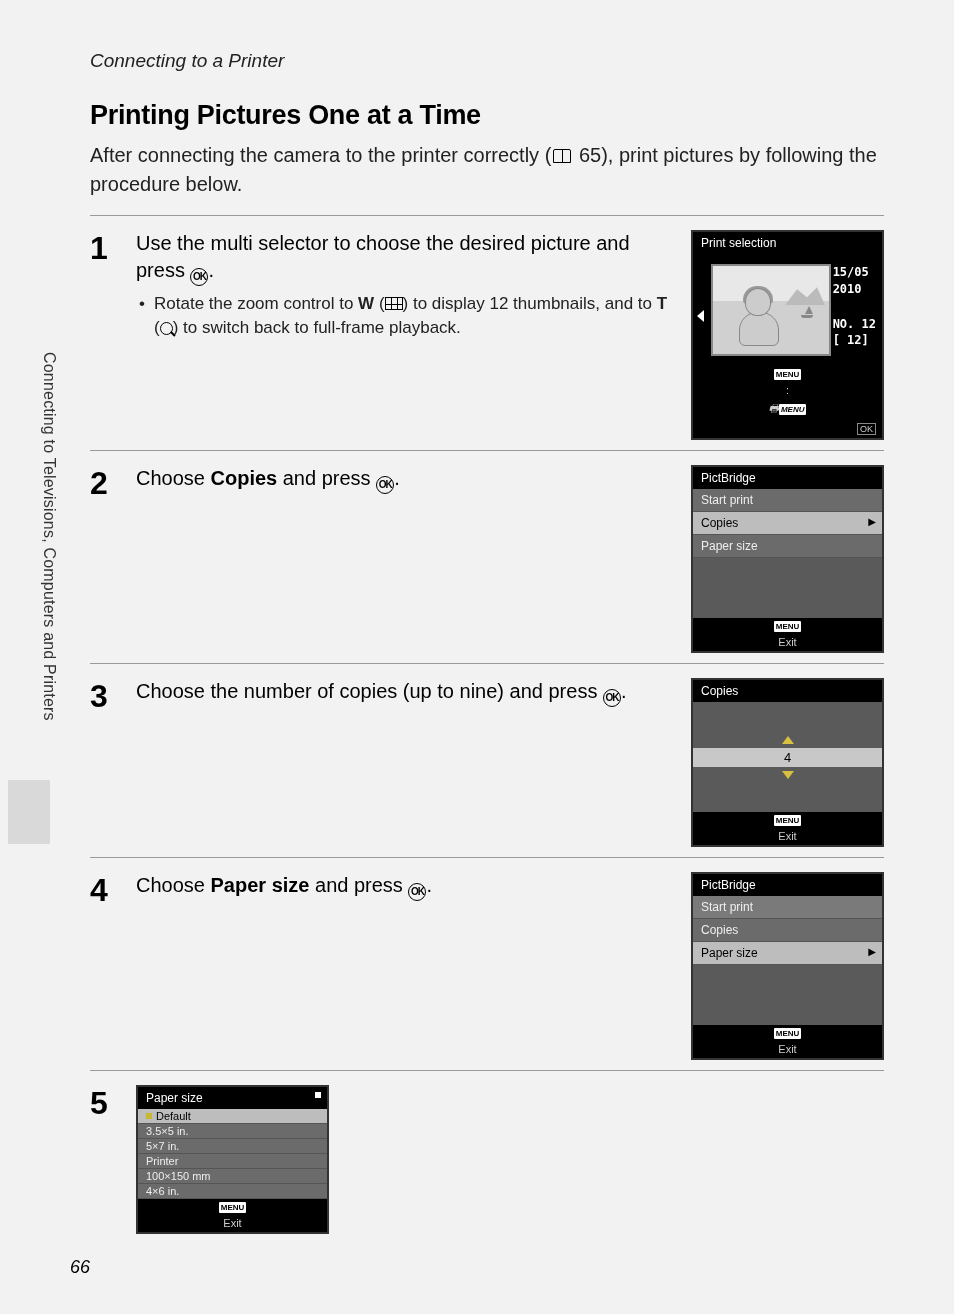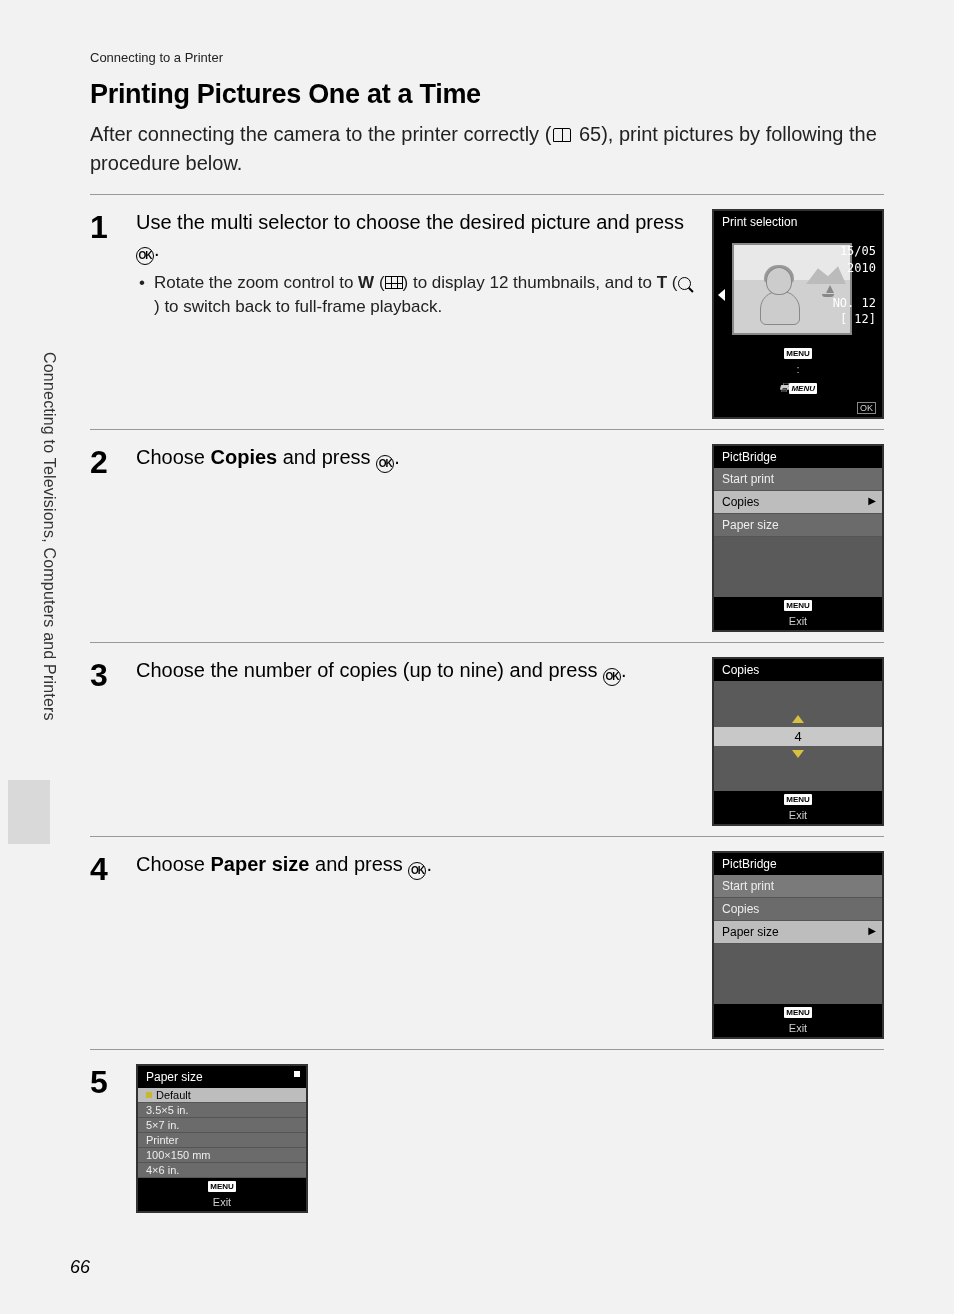--- a/index.html
+++ b/index.html
@@ -1,50 +1,50 @@
 <!DOCTYPE html>
 <html><head>
 <meta charset="utf-8">
 <style>
   * { box-sizing: border-box; margin: 0; padding: 0; }
   body { background: #f2f2f2; font-family: "Myriad Pro", "Segoe UI", Arial, sans-serif; color: #000; width: 954px; height: 1314px; position: relative; }
   .page { position: absolute; left: 0; top: 0; width: 954px; height: 1314px; padding: 50px 70px 40px 90px; }
   .side-tab { position: absolute; left: 8px; top: 352px; width: 36px; height: 500px; }
   .side-tab .label { position: absolute; left: 32px; top: 0; writing-mode: vertical-rl; font-size: 16px; color: #333; letter-spacing: 0.2px; }
   .side-tab .gray { position: absolute; left: 0; top: 428px; width: 42px; height: 64px; background: #d9d9d9; }
-  .header-sub { font-size: 13px; color: #222; margin-bottom: 14px; }
+  .header-sub { font-size: 19px; color: #222; margin-bottom: 28px; font-style: italic; }
   .title { font-size: 27px; font-weight: 700; margin-bottom: 10px; letter-spacing: -0.3px; }
   .intro { font-size: 20px; line-height: 1.45; color: #222; margin-bottom: 16px; }
   .book-icon { display: inline-block; width: 18px; height: 14px; border: 1.5px solid #000; border-radius: 2px 2px 0 0; position: relative; vertical-align: -1px; margin: 0 2px; }
   .book-icon::after { content:""; position:absolute; left:50%; top:0; bottom:0; width:1px; background:#000; }
   .ok-icon { display:inline-block; width:18px; height:18px; border:1.8px solid #000; border-radius:50%; vertical-align:-3px; font-size:10px; font-weight:700; line-height:15px; text-align:center; letter-spacing:-1px; }
   .thumb-icon { display:inline-block; width:18px; height:13px; border:1.5px solid #000; vertical-align:-1px; position:relative; }
   .thumb-icon::before { content:""; position:absolute; left:33%; top:0; bottom:0; width:1px; background:#000; box-shadow: 6px 0 0 #000; }
   .thumb-icon::after { content:""; position:absolute; top:50%; left:0; right:0; height:1px; background:#000; }
   .mag-icon { display:inline-block; width:13px; height:13px; border:1.5px solid #000; border-radius:50%; vertical-align:-2px; position:relative; }
   .mag-icon::after { content:""; position:absolute; width:6px; height:1.5px; background:#000; right:-4px; bottom:-1px; transform:rotate(45deg); }
 
   .step { border-top: 1px solid #999; padding-top: 14px; margin-top: 10px; display: flex; gap: 18px; min-height: 150px; }
   .step-num { font-size: 32px; font-weight: 700; width: 28px; flex-shrink: 0; line-height: 1; margin-top: 2px; }
   .step-body { flex: 1; }
   .step-main { font-size: 20px; line-height: 1.35; margin-bottom: 6px; }
   .step-bul { list-style: none; padding-left: 18px; font-size: 17px; line-height: 1.4; color: #222; }
   .step-bul li { position: relative; margin-top: 4px; }
   .step-bul li::before { content: "•"; position: absolute; left: -15px; }
 
-  .screen { width: 172px; flex-shrink: 0; background: #5eead4; border: 2px solid #333; font-family: Arial, sans-serif; color: #fff; font-size: 11px; }
+  .screen { width: 193px; flex-shrink: 0; background: #5eead4; border: 2px solid #333; font-family: Arial, sans-serif; color: #fff; font-size: 11px; }
   .screen-title { background: #000; color: #fff; padding: 4px 8px; font-size: 12px; }
   .screen-foot { background: #000; color: #ccc; padding: 3px 6px; font-size: 11px; display:flex; align-items:center; gap:4px;flex-direction:column; }
   .menu-badge { background:#fff; color:#000; font-size:8px; padding:1px 2px; font-weight:700; border-radius:1px; }
 
   .ps-body { height: 112px; position: relative; background:#000; }
   .ps-img { position:absolute; left:18px; top:10px; width:120px; height:92px; background:#ddd; border:2px solid #888; }
   .ps-arrow-l, .ps-arrow-r { position:absolute; top:50%; width:0; height:0; border-top:6px solid transparent; border-bottom:6px solid transparent; }
   .ps-arrow-l { left:4px; border-right:7px solid #fff; }
-  .ps-info { position:absolute; right:6px; top:10px; text-align:right; font-size:12px; line-height:1.4; font-family: monospace; }
+  .ps-info { position:absolute; right:6px; top:10px; font-size:12px; line-height:1.4; font-family: monospace; font-weight: bold; }
 
   .menu-list { }
   .menu-item { background:#6b6b6b; color:#eee; padding:4px 8px; font-size:12px; border-bottom:1px solid #555; white-space:nowrap; position:relative; }
   .menu-item.sel { background:#bdbdbd; color:#000; }
   .menu-item.hl { background:#7a7a7a; }
   .menu-item .arr { position:absolute; right:6px; top:4px; font-size:10px; }
   .menu-pad { height: 60px; background:#5a5a5a; }
 
   .copies-body { height:110px; background:#5a5a5a; display:flex; flex-direction:column; align-items:center; justify-content:center; gap:4px; }
   .copies-val { background:#c8c8c8; color:#000; width:100%; text-align:center; padding:2px 0; font-size:13px; }

